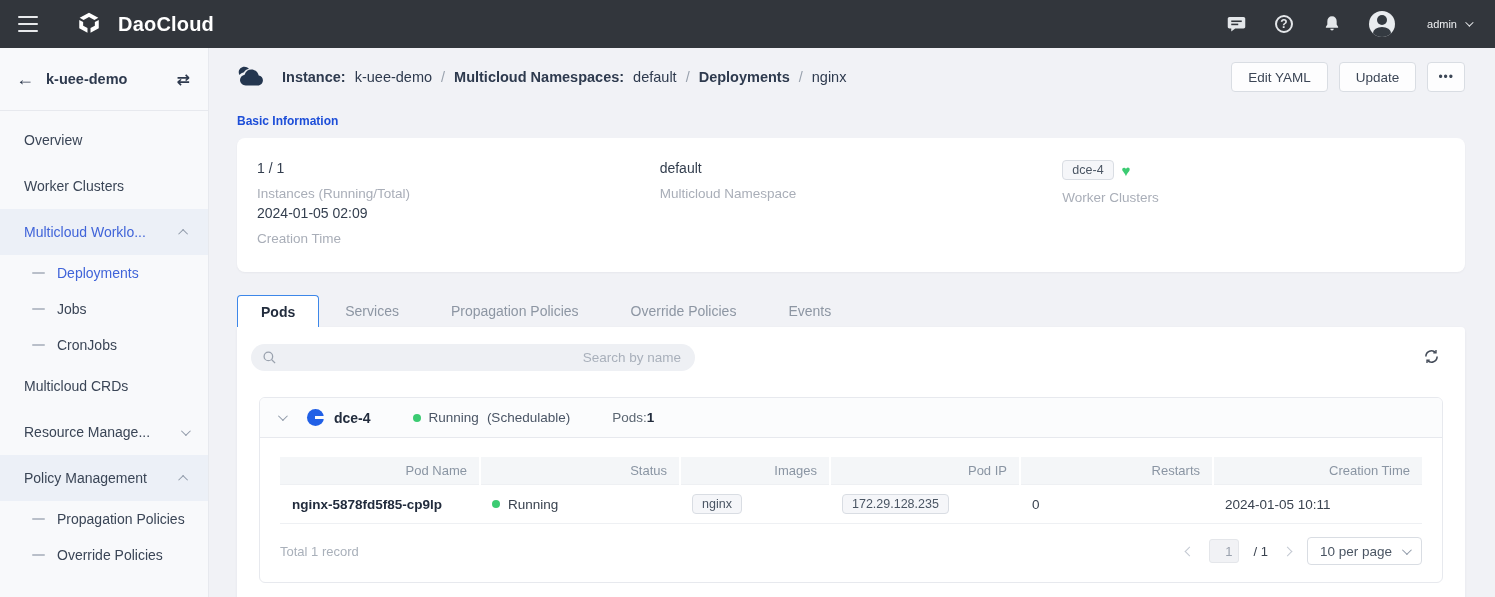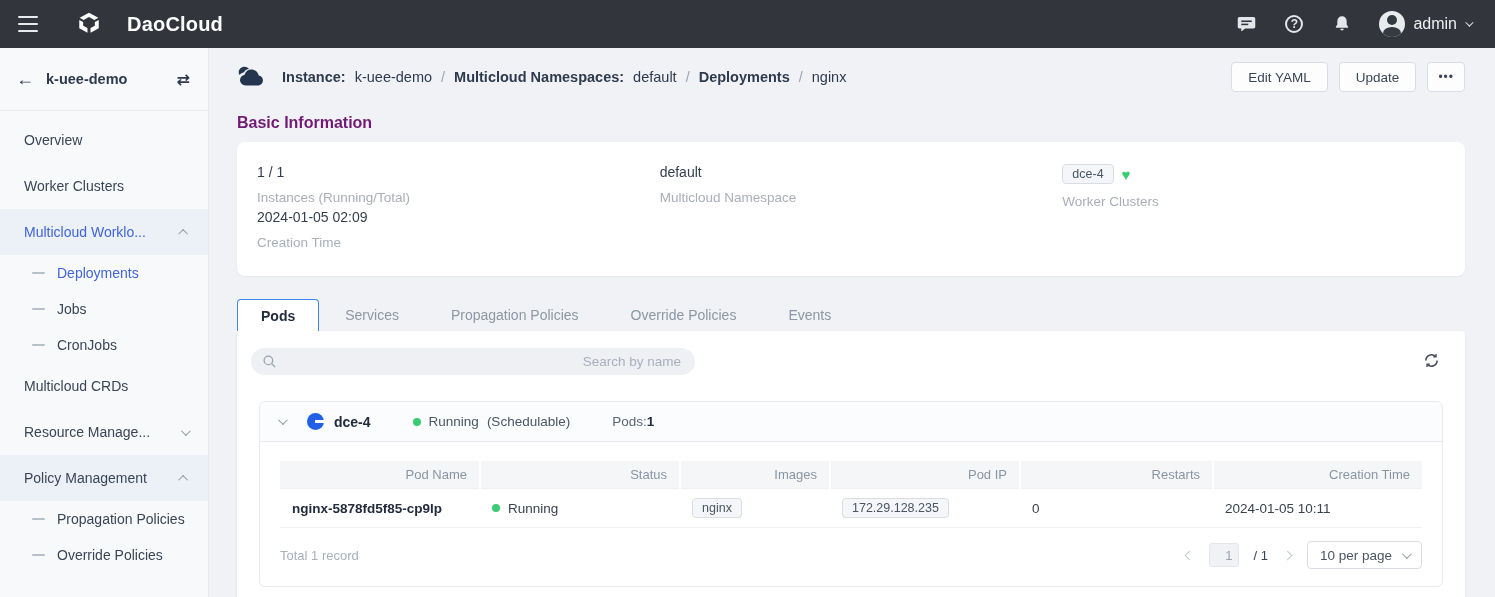--- a/index.html
+++ b/index.html
@@ -3,31 +3,31 @@
 <meta charset="utf-8">
 <style>
   * { margin:0; padding:0; box-sizing:border-box; }
   html,body { width:1495px; height:597px; overflow:hidden; }
   body { font-family:"Liberation Sans","DejaVu Sans",sans-serif; background:#f1f2f6; color:#2e3a4e; }
 
   
   .topbar { height:48px; background:#32363c; display:flex; align-items:center; padding:0 24px 0 18px; }
   .hamburger { width:20px; display:flex; flex-direction:column; gap:5px; cursor:pointer; margin-right:38px; }
   .hamburger span { height:2px; background:#e8eaec; border-radius:1px; }
-  .brand { display:flex; align-items:center; gap:25px; }
+  .brand { display:flex; align-items:center; gap:16px; }
   .brand-name { color:#fff; font-size:20px; font-weight:700; letter-spacing:.2px; }
   .topbar-spacer { flex:1; }
   .topbar-right { display:flex; align-items:center; gap:26px; }
   .tb-icon { width:22px; height:22px; display:flex; align-items:center; justify-content:center; cursor:pointer; }
   .help-circ { width:18px; height:18px; border-radius:50%; border:2px solid #e4e7ea; color:#e4e7ea; font-size:12px; font-weight:700; display:flex; align-items:center; justify-content:center; }
   .avatar { width:26px; height:26px; border-radius:50%; background:#e9ecef; position:relative; overflow:hidden; }
   .avatar::before { content:""; position:absolute; width:10px; height:10px; border-radius:50%; background:#343a41; left:8px; top:4px; }
   .avatar::after { content:""; position:absolute; width:18px; height:12px; border-radius:50%; background:#343a41; left:4px; top:16px; }
   .user-group { display:flex; align-items:center; gap:8px; cursor:pointer; }
-  .user-name { color:#eef0f2; font-size:16px; }
+  .user-name { color:#eef0f2; font-size:11px;margin-left:24px; }
   .chev { display:inline-block; width:7px; height:7px; border-right:1.8px solid #8f99a8; border-bottom:1.8px solid #8f99a8; }
   .chev.down { transform:rotate(45deg) translateY(-2px); }
   .chev.up { transform:rotate(-135deg) translateY(-2px); }
   .chev.left { transform:rotate(135deg); }
   .chev.right { transform:rotate(-45deg); }
   .chev.white { border-color:#e8eaec; width:6px; height:6px; }
 
   
   .shell { display:flex; height:549px; }
 
@@ -50,21 +50,21 @@
   .main { flex:1; padding:0 30px 0 28px; }
   .header-row { margin-top:14px; display:flex; align-items:center; }
   .breadcrumb { display:flex; align-items:center; gap:9px; font-size:14.5px; color:#2e3a4e; }
   .crumb-bold { font-weight:700; }
   .crumb-sep { color:#9aa3af; }
   .cloud-badge { margin-right:6px; display:flex; align-items:center; }
   .actions { margin-left:auto; display:flex; align-items:center; gap:11px; }
   .btn { background:#fdfdfe; border:1px solid #d9dde3; border-radius:4px; height:30px; padding:0 16px; font-size:13.5px; color:#3c4656; cursor:pointer; font-family:inherit; }
   .btn.more { padding:0 10px; letter-spacing:1px; font-size:12px; }
 
-  .section-title { margin-top:22px; font-size:16px; font-weight:700; color:#701a75; }
+  .section-title { margin-top:22px; font-size:12px; font-weight:700; color:#1d4ed8; }
 
   .info-card { margin-top:10px; background:#fff; border-radius:8px; box-shadow:0 1px 2px rgba(30,40,60,.05); padding:22px 0 26px 20px; display:grid; grid-template-columns:repeat(3,1fr); }
   .info-field .val { font-size:14px; color:#333e4e; display:flex; align-items:center; gap:8px; }
   .info-field .lab { margin-top:10px; font-size:13.5px; color:#a9aeb8; }
   .tag { display:inline-block; background:#f5f6f9; border:1px solid #d9dde3; border-radius:4px; padding:2px 9px; font-size:12.5px; color:#4a5563; }
   .heart { color:#3bcb72; font-size:15px; }
 
   
   .tabs { margin-top:23px; display:flex; align-items:flex-end; height:32px; position:relative; z-index:2; }
   .tab { height:32px; display:flex; align-items:center; padding:0 26px; font-size:14px; color:#8d96a3; cursor:pointer; }

